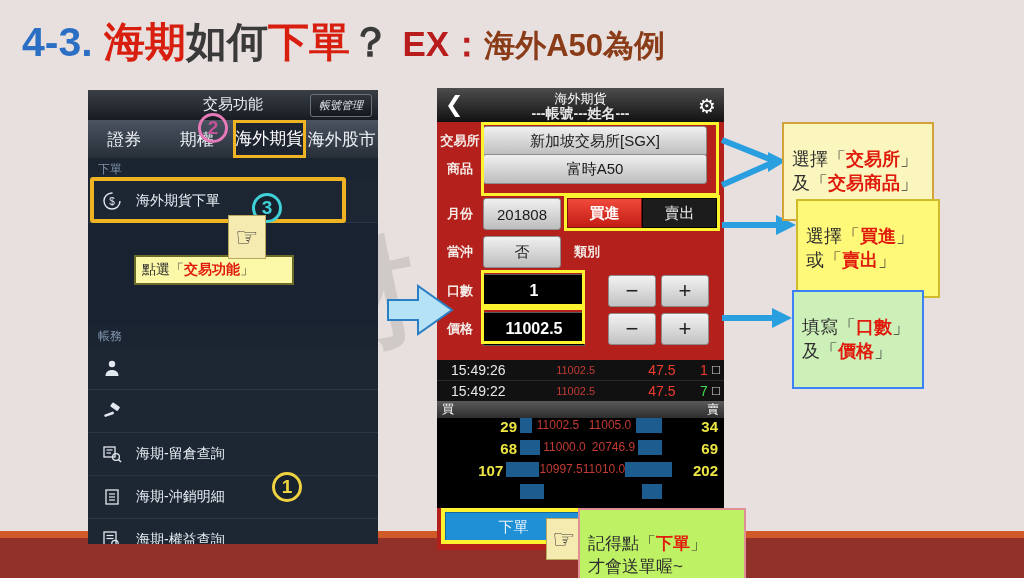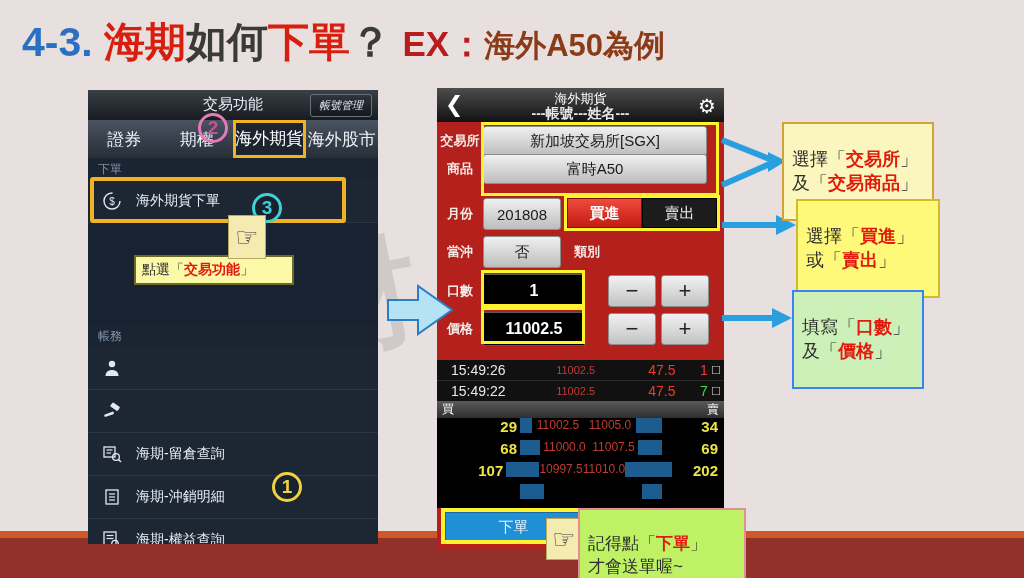--- a/index.html
+++ b/index.html
@@ -345,21 +345,21 @@
       <span class="bk-bbar" style="width:12px"></span>
       <span class="bk-bp">11002.5</span>
       <span class="bk-ap">11005.0</span>
       <span class="bk-abar" style="width:26px"></span>
       <span class="bk-aq">34</span>
     </div>
     <div class="bk-row">
       <span class="bk-bq">68</span>
       <span class="bk-bbar" style="width:20px"></span>
       <span class="bk-bp">11000.0</span>
-      <span class="bk-ap">11007.5</span>
+      <span class="bk-ap">20746.9</span>
       <span class="bk-abar" style="width:24px"></span>
       <span class="bk-aq">69</span>
     </div>
     <div class="bk-row">
       <span class="bk-bq">107</span>
       <span class="bk-bbar" style="width:40px"></span>
       <span class="bk-bp">10997.5</span>
       <span class="bk-ap">11010.0</span>
       <span class="bk-abar" style="width:56px"></span>
       <span class="bk-aq">202</span>

